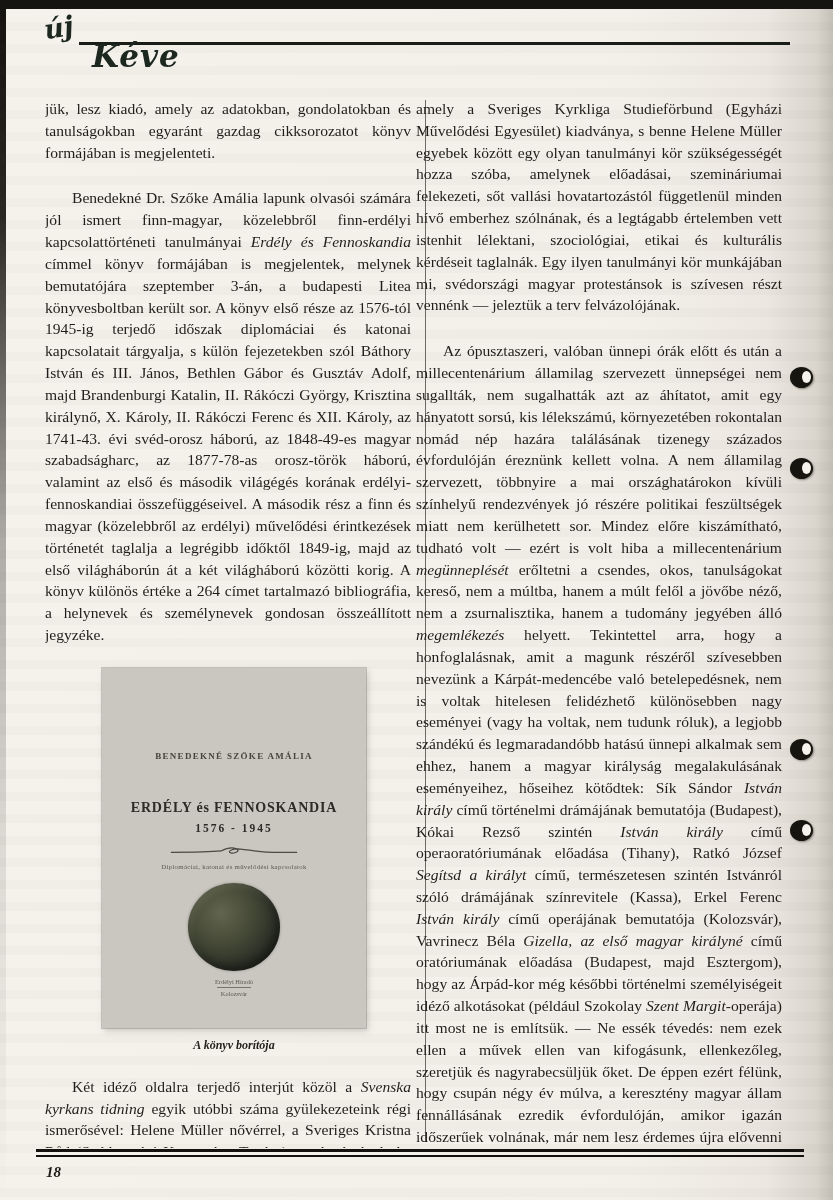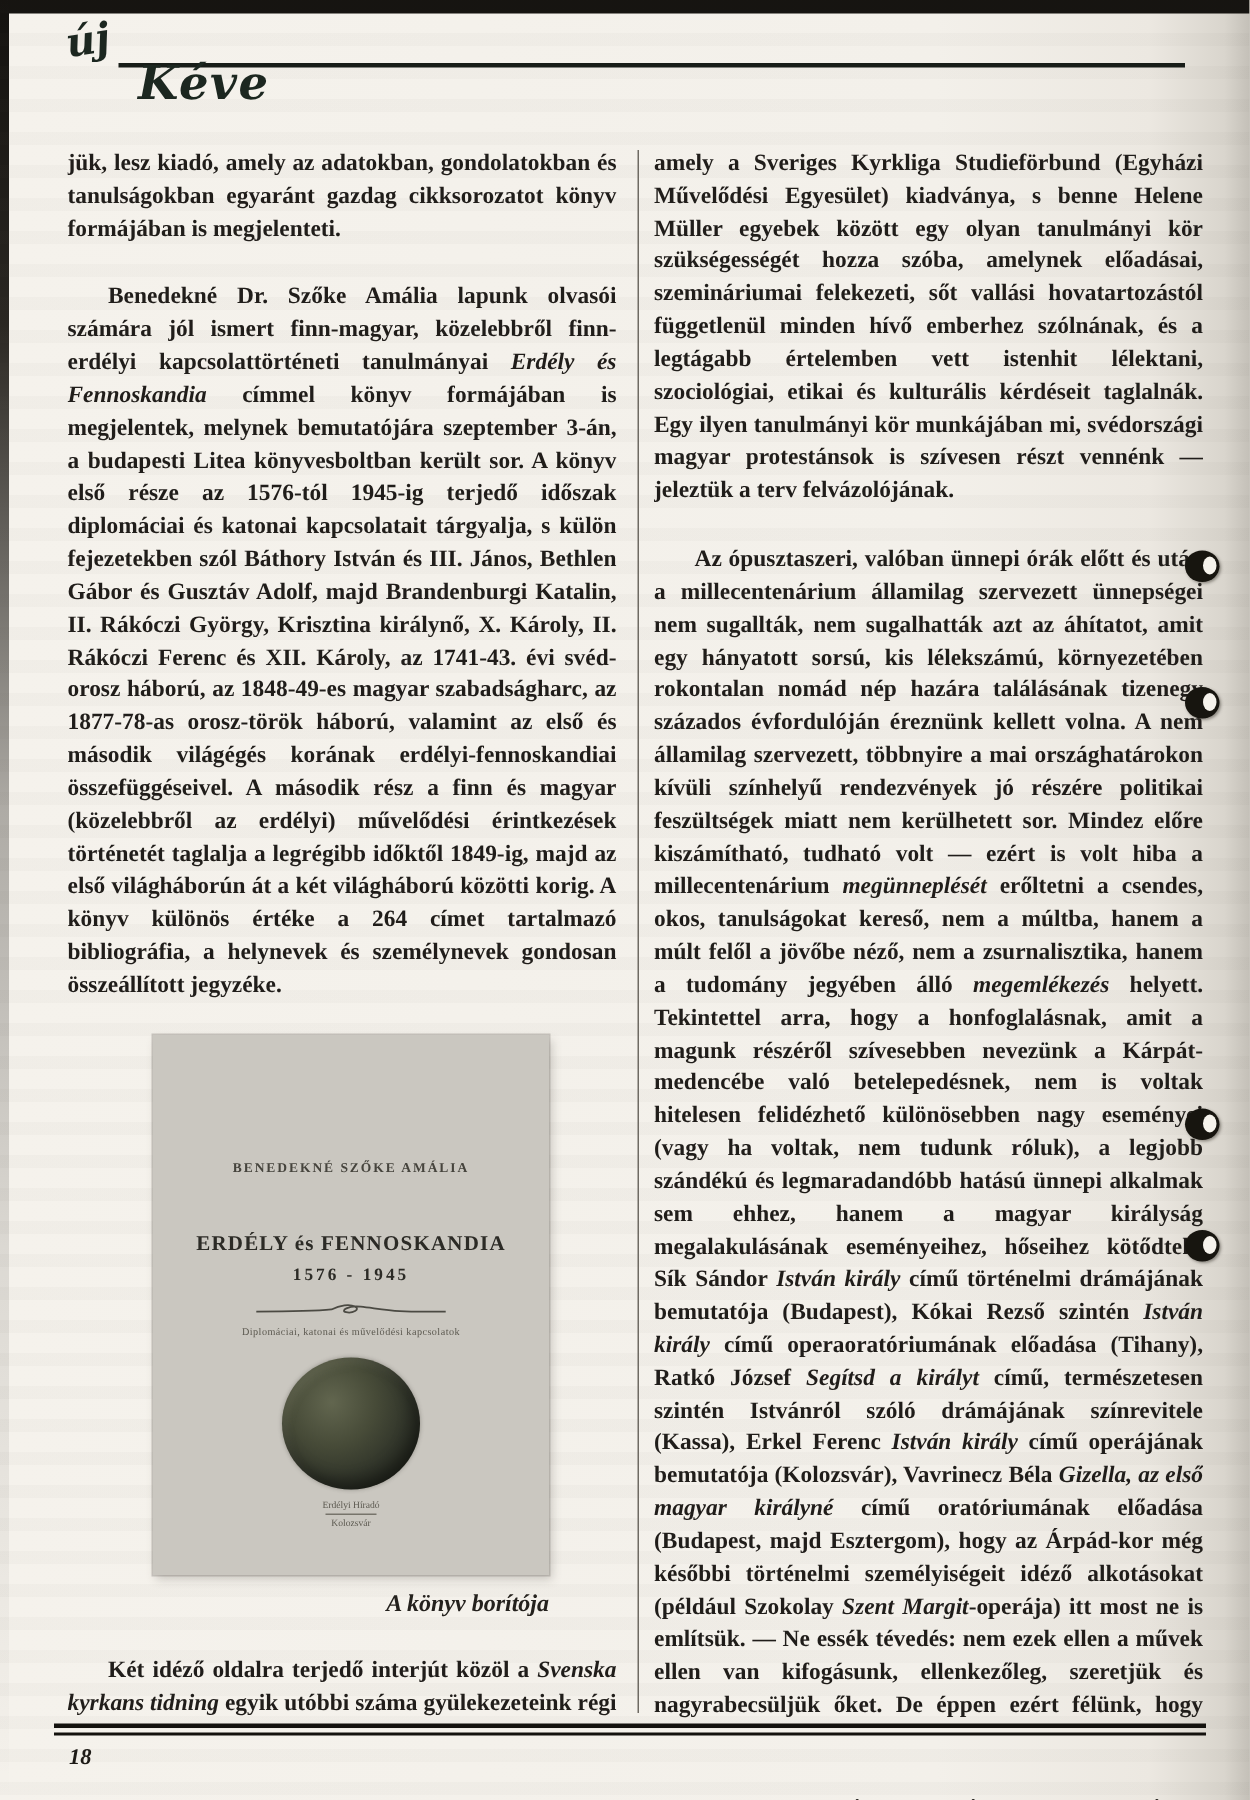--- a/index.html
+++ b/index.html
@@ -18,43 +18,43 @@
   
   .logo-script{position:absolute;left:44px;top:12px;font-family:"DejaVu Serif",serif;
     font-style:italic;font-weight:bold;font-size:27px;color:var(--logo,#1c2720);transform:rotate(-9deg);}
   .masthead-rule{position:absolute;left:79px;top:42px;width:711px;height:3px;background:#181d18;}
   .logo-main{position:absolute;left:92px;top:38px;font-family:"DejaVu Serif",serif;
     font-style:italic;font-weight:bold;font-size:31px;letter-spacing:1px;color:var(--logo,#1c2720);}
   
   .col{position:absolute;top:98px;width:366px;height:1050px;overflow:hidden;
     font-size:15.6px;line-height:1.4;text-align:justify;}
   .col-left{left:45px;}
-  .col-right{left:436px;}
+  .col-right{left:416px;}
   .divider{position:absolute;left:425px;top:100px;width:1px;height:1042px;background:#6e6a63;}
-  p.par{margin:0 0 22px 0;font-weight:bold;}
+  p.par{margin:0 0 22px 0;}
   p.indent{text-indent:27px;margin-top:24px;}
   .it{font-style:italic;}
   
   .bookfig{margin:2px 0 0 57px;width:312px;}
   .cover{width:264px;height:360px;background:var(--cover_bg,#c9c6bf);
     box-shadow:0 0 0 1px rgba(120,116,108,.35), 2px 3px 6px rgba(80,76,68,.25);
     display:flex;flex-direction:column;align-items:center;text-align:center;}
   .cover-author{margin-top:82px;font-size:9px;letter-spacing:1.3px;color:#46443d;
     text-transform:uppercase;font-weight:bold;}
   .cover-title{margin-top:36px;font-size:14px;font-weight:bold;letter-spacing:.8px;color:#2c2b26;}
   .cover-years{margin-top:2px;font-size:11.5px;font-weight:bold;letter-spacing:2px;color:#2c2b26;}
   .cover-ornament{margin-top:8px;}
   .cover-subtitle{margin-top:5px;font-size:6.8px;letter-spacing:.3px;color:#5b584f;}
   .medallion{margin-top:11px;width:92px;height:88px;border-radius:50%;
     background:radial-gradient(circle at 36% 34%,#62664f 0%,#474b38 35%,#31352a 62%,#22251d 100%);
     box-shadow:inset -4px -5px 10px rgba(0,0,0,.45), inset 3px 4px 6px rgba(190,190,160,.18), 0 0 3px rgba(60,58,50,.4);}
   .pub{margin-top:6px;font-size:6.4px;color:#5b584f;line-height:1.5;}
   .pub-rule{width:34px;height:1px;background:#77746b;margin:1px auto;}
-  .fig-caption{margin-top:9px;width:264px;text-align:right;
-    font-weight:bold;font-style:italic;font-size:16px;color:#24211d;}
+  .fig-caption{margin-top:9px;width:264px;text-align:center;
+    font-weight:bold;font-style:italic;font-size:12px;color:#24211d;}
   
   .hole{position:absolute;left:790px;width:23px;height:21px;border-radius:50%;
     background:#17150f;box-shadow:1px 1px 2px rgba(60,56,48,.5);}
   .hole::after{content:"";position:absolute;right:2px;top:4px;width:9px;height:12px;
     border-radius:50%;background:#f6f3ec;}
   .hole1{top:367px;} .hole2{top:458px;} .hole3{top:739px;} .hole4{top:820px;}
   
   .footer-rule{position:absolute;left:36px;top:1149px;width:768px;height:8px;
     border-top:3px solid #14120e;border-bottom:2px solid #14120e;}
   .page-number{position:absolute;left:46px;top:1164px;font-weight:bold;font-style:italic;

